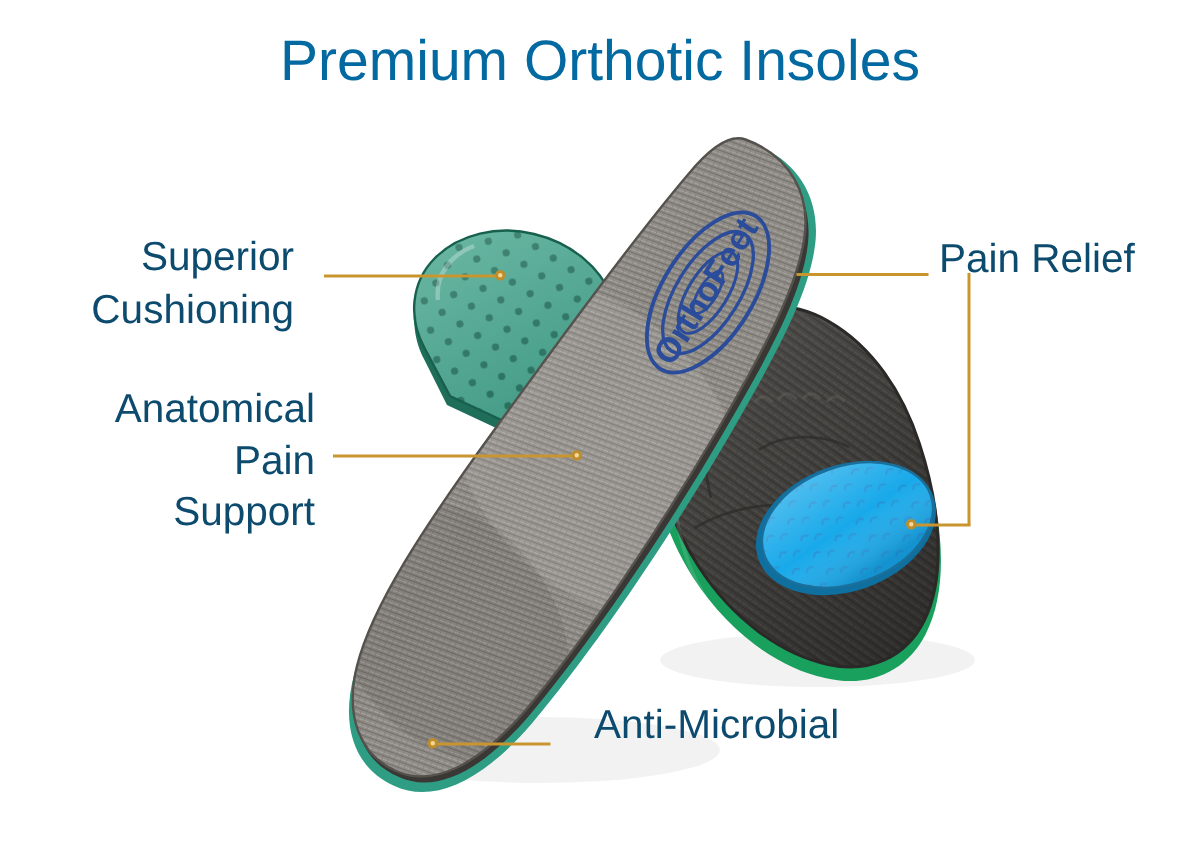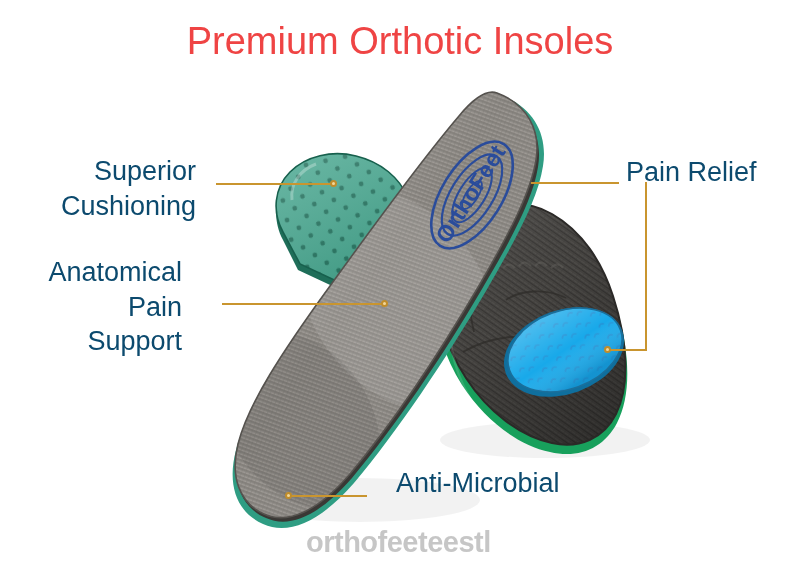--- a/index.html
+++ b/index.html
@@ -19,41 +19,41 @@
   
   #title {
     position: absolute;
     left: 0;
     top: 20px;
     width: 800px;
     text-align: center;
     font-size: 38px;
     font-weight: 400;
     letter-spacing: 0px;
-    color: #ef4444;
+    color: #0369a1;
     white-space: nowrap;
   }
 
   
   .label {
     position: absolute;
     color: #0c4a6e;
     font-size: 27px;
     font-weight: 400;
     line-height: 1.28;
     white-space: nowrap;
   }
 
   #label-cushioning {
     right: 604px;
     top: 154px;
     text-align: right;
   }
   #label-arch {
-    right: 618px;
+    right: 590px;
     top: 255px;
     text-align: right;
   }
   #label-heel {
     left: 626px;
     top: 155px;
     text-align: left;
   }
   #label-antimicrobial {
     left: 372px;
@@ -321,15 +321,14 @@
   </div>
 
   <div class="label" id="label-heel">
     <div>Pain Relief</div>
   </div>
 
   <div class="label" id="label-antimicrobial">
     <div>Anti-Microbial</div>
   </div>
 
-  <div id="watermark">orthofeeteestl</div>
 
 </div>
 
 </body></html>

